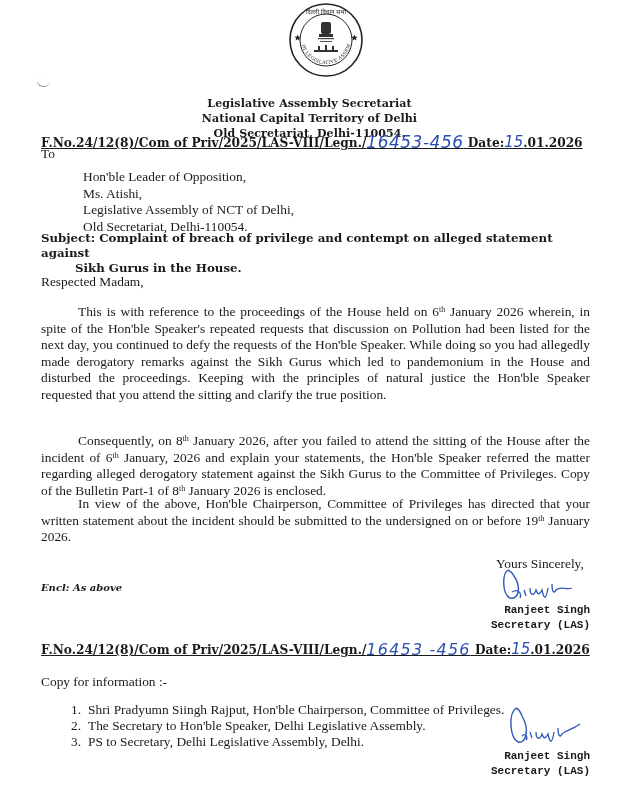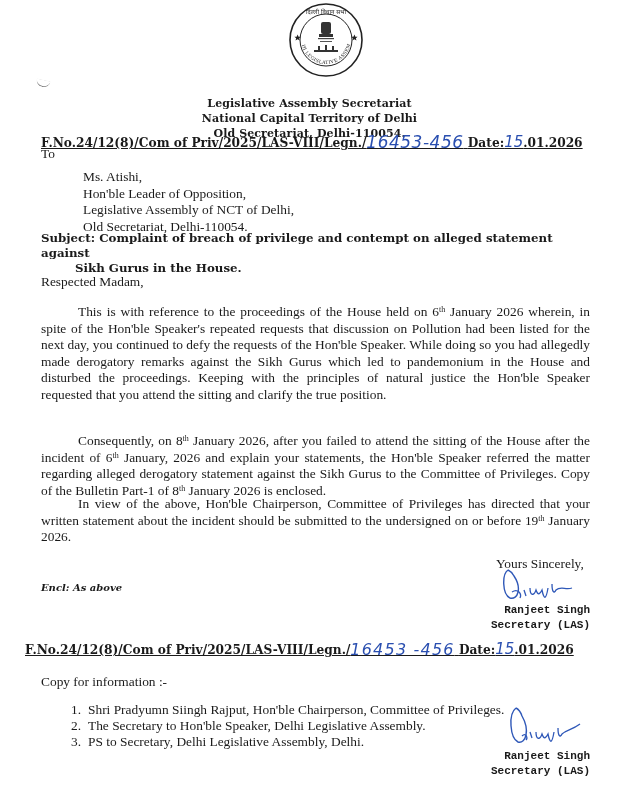--- a/index.html
+++ b/index.html
@@ -58,22 +58,22 @@
 <div class="abs header-line" style="top:97px;">National Capital Territory of Delhi</div>
 <div class="abs header-line" style="top:112px;">Old Secretariat, Delhi-110054.</div>
 
 <div class="abs fileno" style="left:41px; top:131px;">
   <span>F.No.24/12(8)/Com of Priv/2025/LAS-VIII/Legn./</span><span class="hand" style="font-size:17px; letter-spacing:0.5px; position:relative; top:1px;">16453-456</span>
   <span>Date:</span><span class="hand" style="font-size:15px;">15</span><span>.01.2026</span>
 </div>
 
 <div class="abs body-text" style="left:41px; top:146px;">To</div>
 <div class="abs body-text" style="left:83px; top:169px;">
+  <div>Hon'ble Leader of Opposition,</div>
   <div>Ms. Atishi,</div>
-  <div>Hon'ble Leader of Opposition,</div>
   <div>Legislative Assembly of NCT of Delhi,</div>
   <div>Old Secretariat, Delhi-110054.</div>
 </div>
 
 <div class="abs subject" style="top:231px;">
   <span>Subject:</span>
   <span>Complaint of breach of privilege and contempt on alleged statement against</span>
   <span class="cont">Sikh Gurus in the House.</span>
 </div>
 
@@ -87,21 +87,21 @@
 
 <div class="abs body-text" style="left:496px; top:556px;">Yours Sincerely,</div>
 <svg class="abs signature" style="left:498px; top:566px; width:80px; height:36px;" viewBox="0 0 80 36">
   <path d="M10 4 C4 8, 4 28, 12 32 C20 34, 24 22, 16 10 C14 6, 10 4, 10 4" fill="none" stroke="#2f58b8" stroke-width="1.4"></path>
   <path d="M14 26 C20 22, 24 28, 22 32 M26 24 L28 30 M32 22 C32 30, 36 30, 38 24 C40 30, 42 28, 44 24 C46 34, 48 34, 50 22 M54 18 C54 26, 56 28, 58 24 C62 20, 68 24, 74 22" fill="none" stroke="#2f58b8" stroke-width="1.3"></path>
 </svg>
 <div class="abs bold serif" style="left:41px; top:582px; font-size:10px;font-style:italic;">Encl: As above</div>
 <div class="abs sig-name" style="left:390px; top:604px;">Ranjeet Singh</div>
 <div class="abs sig-name" style="left:390px; top:619px;">Secretary (LAS)</div>
 
-<div class="abs fileno" style="left:25px; top:639px;">
+<div class="abs fileno" style="left:41px; top:639px;">
   <span>F.No.24/12(8)/Com of Priv/2025/LAS-VIII/Legn./</span><span class="hand" style="font-size:16px; letter-spacing:1.2px; position:relative; top:1px;">16453 -456</span>
   <span>Date:</span><span class="hand" style="font-size:15px;">15</span><span>.01.2026</span>
 </div>
 
 <div class="abs body-text" style="left:41px; top:674px;">Copy for information :-</div>
 <ol class="abs cc-list" style="top:686px;">
   <li><span class="num">1.</span><span>Shri Pradyumn Siingh Rajput, Hon'ble Chairperson, Committee of Privileges.</span></li>
   <li><span class="num">2.</span><span>The Secretary to Hon'ble Speaker, Delhi Legislative Assembly.</span></li>
   <li><span class="num">3.</span><span>PS to Secretary, Delhi Legislative Assembly, Delhi.</span></li>
 </ol>

